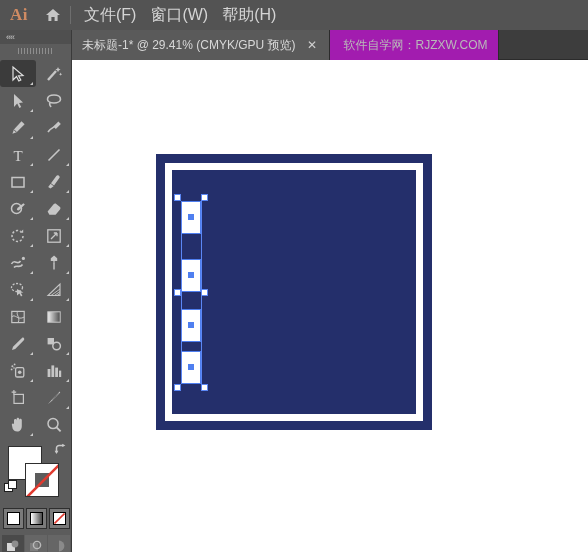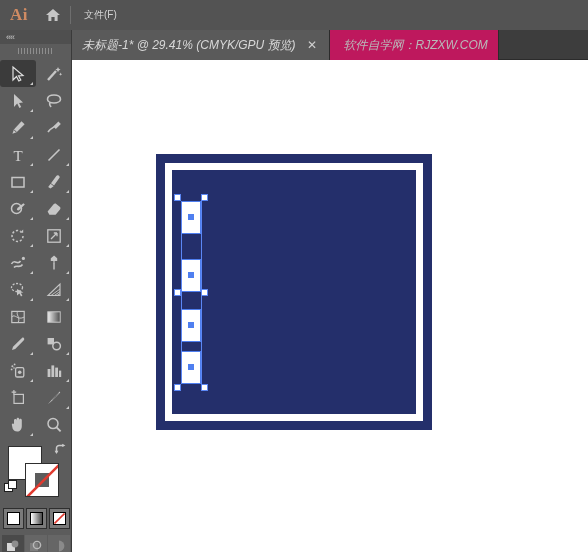--- a/index.html
+++ b/index.html
@@ -28,45 +28,44 @@
   .home-btn {
     width: 30px; height: 30px;
     display: flex; align-items: center; justify-content: center;
   }
   .menu-sep {
     width: 1px; height: 18px; background: #6e6e6e; margin: 0 6px 0 2px;
   }
   .menu-items { display: flex; align-items: center; height: 30px; }
   .menu-item {
     padding: 0 7px; height: 30px; line-height: 30px;
-    color: #d4d4d4; font-size: 10px; white-space: nowrap;
+    color: #d4d4d4; font-size: 16px; white-space: nowrap;
   }
 
   
   .tabbar {
     position: absolute; left: 72px; top: 30px;
     width: 516px; height: 30px;
     background: #3d3d3d;
     display: flex; align-items: stretch;
     border-bottom: 1px solid #2b2b2b;
-    font-style: italic;
   }
   .tab {
     display: flex; align-items: center;
     height: 30px; padding: 0 10px;
     font-size: 12px; color: #b9b9b9;
     border-right: 1px solid #2b2b2b;
     white-space: nowrap;
   }
   .tab.active { background: #5a5a5a; color: #d8d8d8; }
   .tab-close {
     margin-left: 10px; color: #cfcfcf; font-size: 12px;
     width: 13px; height: 13px; line-height: 12px; text-align: center;
   }
-  .tab.inactive { background: #be185d; padding-left: 14px; }
+  .tab.inactive { background: #a21caf; padding-left: 14px; }
 
   
   .toolbar {
     position: absolute; left: 0; top: 30px;
     width: 72px; height: 522px;
     background: #5c5c5c;
     border-right: 1px solid #3a3a3a;
   }
   .tb-header {
     height: 14px; width: 100%;
@@ -200,20 +199,22 @@
   <div class="menubar">
     <div class="ai-logo">Ai</div>
     <div class="home-btn">
       <svg width="16" height="16" viewBox="0 0 16 16">
         <path d="M8 2 L15 8 L12.6 8 L12.6 14 L9.6 14 L9.6 10 L6.4 10 L6.4 14 L3.4 14 L3.4 8 L1 8 Z" fill="#c6c6c6"></path>
       </svg>
     </div>
     <div class="menu-sep"></div>
     <div class="menu-items">
       <div class="menu-item">文件(F)</div>
+      <div class="menu-item">窗口(W)</div>
+      <div class="menu-item">帮助(H)</div>
     </div>
   </div>
 
   <div class="tabbar">
     <div class="tab active">
       <span>未标题-1* @ 29.41% (CMYK/GPU 预览)</span>
       <span class="tab-close">✕</span>
     </div>
     <div class="tab inactive">
       <span>软件自学网：RJZXW.COM</span>

